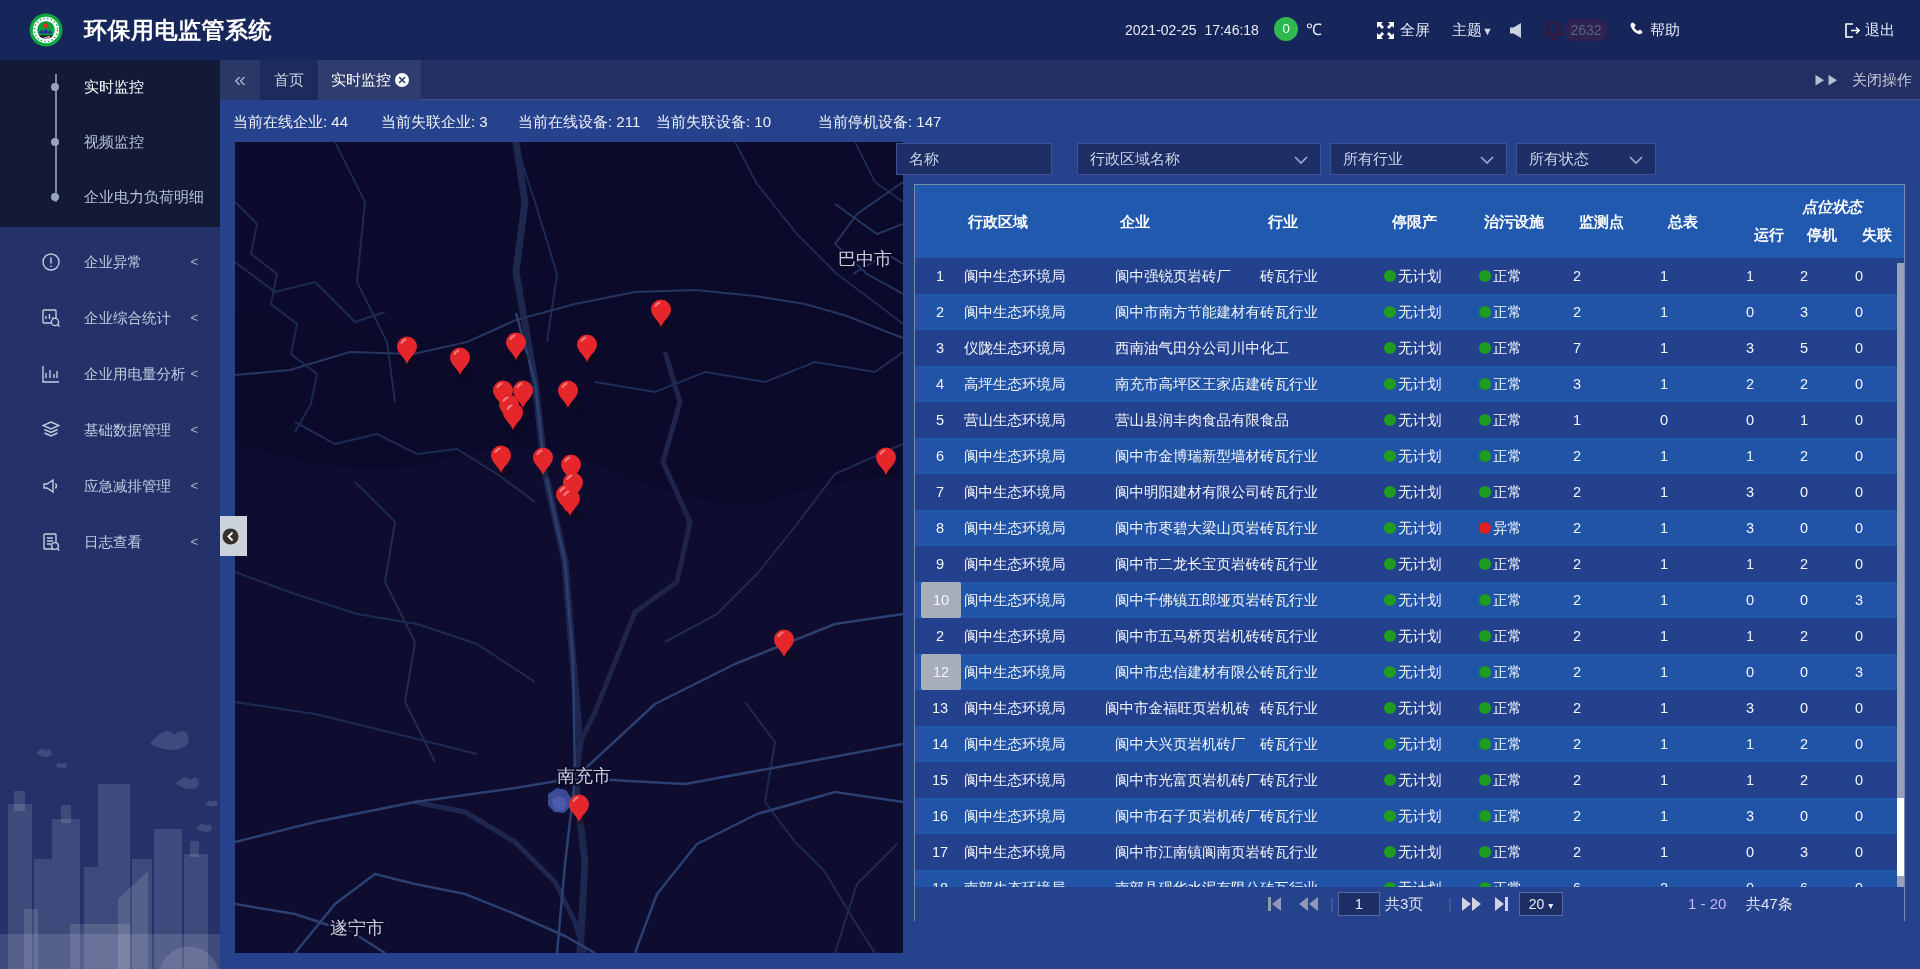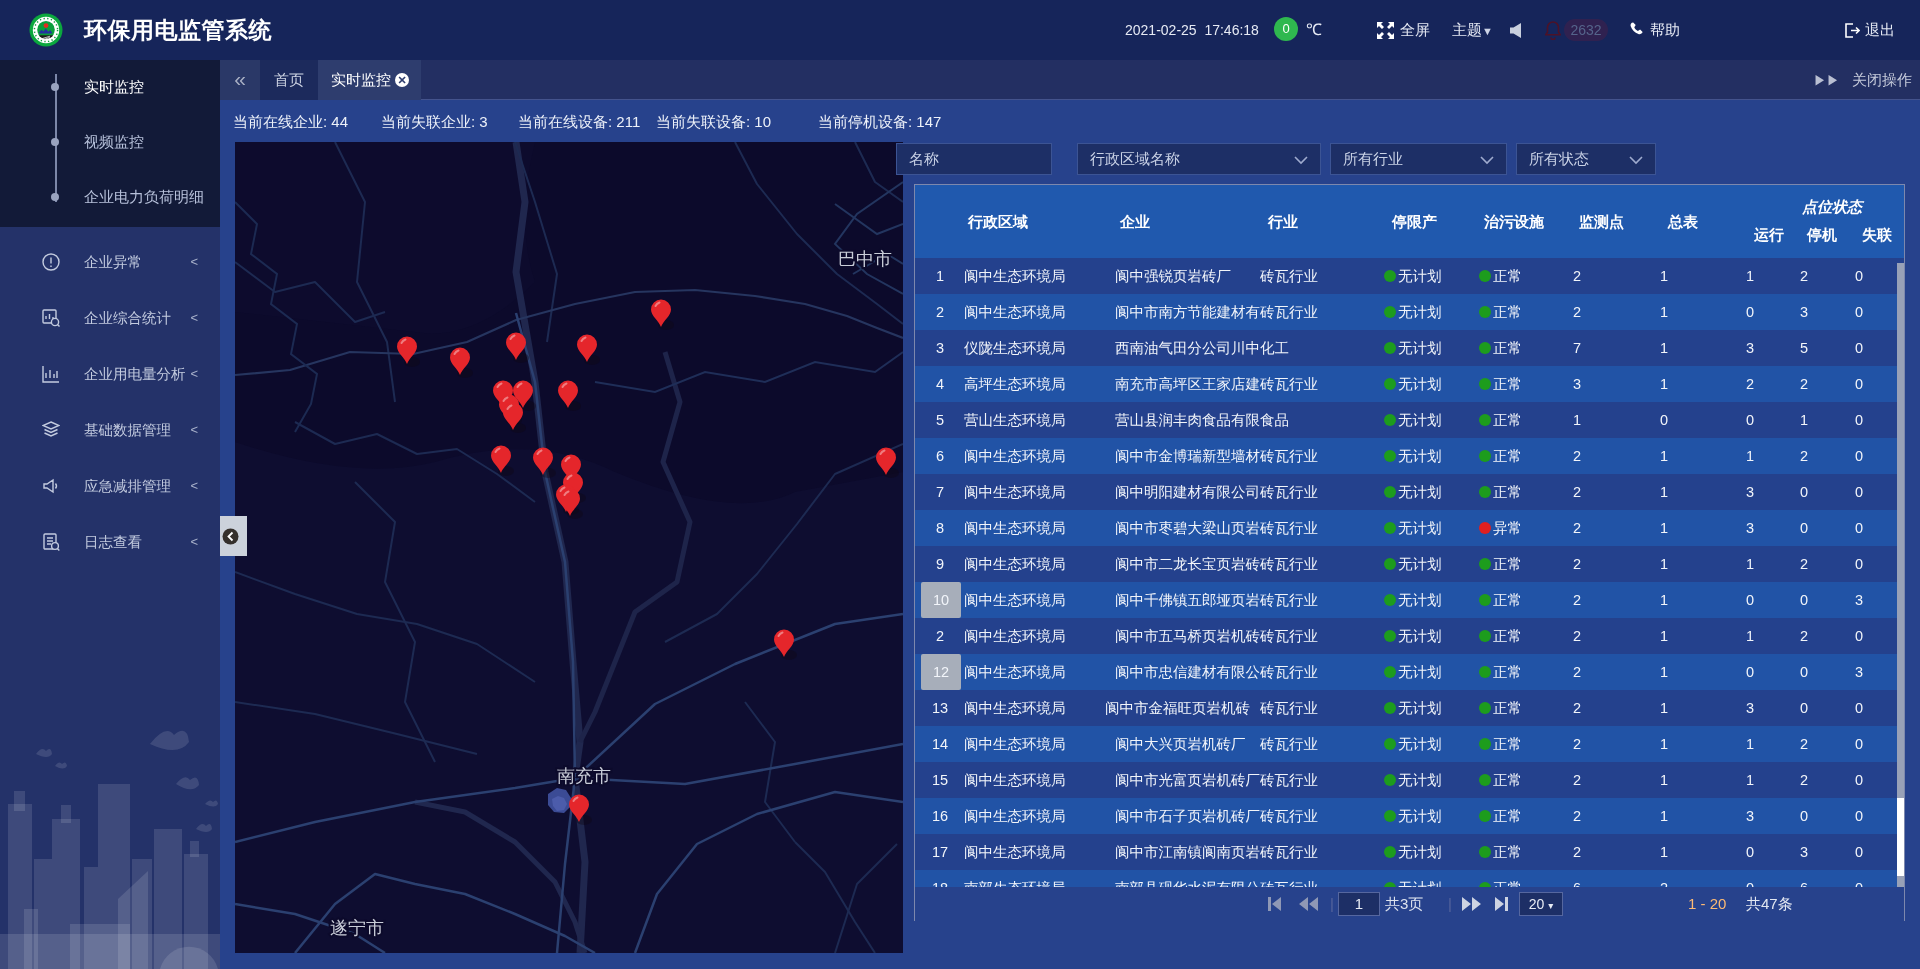--- a/index.html
+++ b/index.html
@@ -628,16 +628,16 @@
     <div class="pi" style="left:470px;color:#dde2ee">共3页</div>
     <div class="pi" style="left:533px;color:#55659c">|</div>
     <svg class="pi" style="left:546px;top:10px" width="20" height="14" viewBox="0 0 20 14" fill="#cdd3e2">
         <path d="M1 0 v14 l9-7z M11 0 v14 l9-7z"></path>
       </svg>
     <svg class="pi" style="left:578px;top:10px" width="16" height="14" viewBox="0 0 16 14" fill="#cdd3e2">
         <path d="M2 0 v14 l9-7z"></path>
         <rect x="12" y="0" width="3" height="14"></rect>
       </svg>
     <div id="pgSel">20 <span style="font-size:10px">▾</span></div>
-    <div class="pi" style="left:773px;color:#fdba74">1 - 20</div>
+    <div class="pi" style="left:773px;color:#c4b5fd">1 - 20</div>
     <div class="pi" style="left:831px;color:#e2e7f1">共47条</div>
   </div>
 </div>
 
 </body></html>

